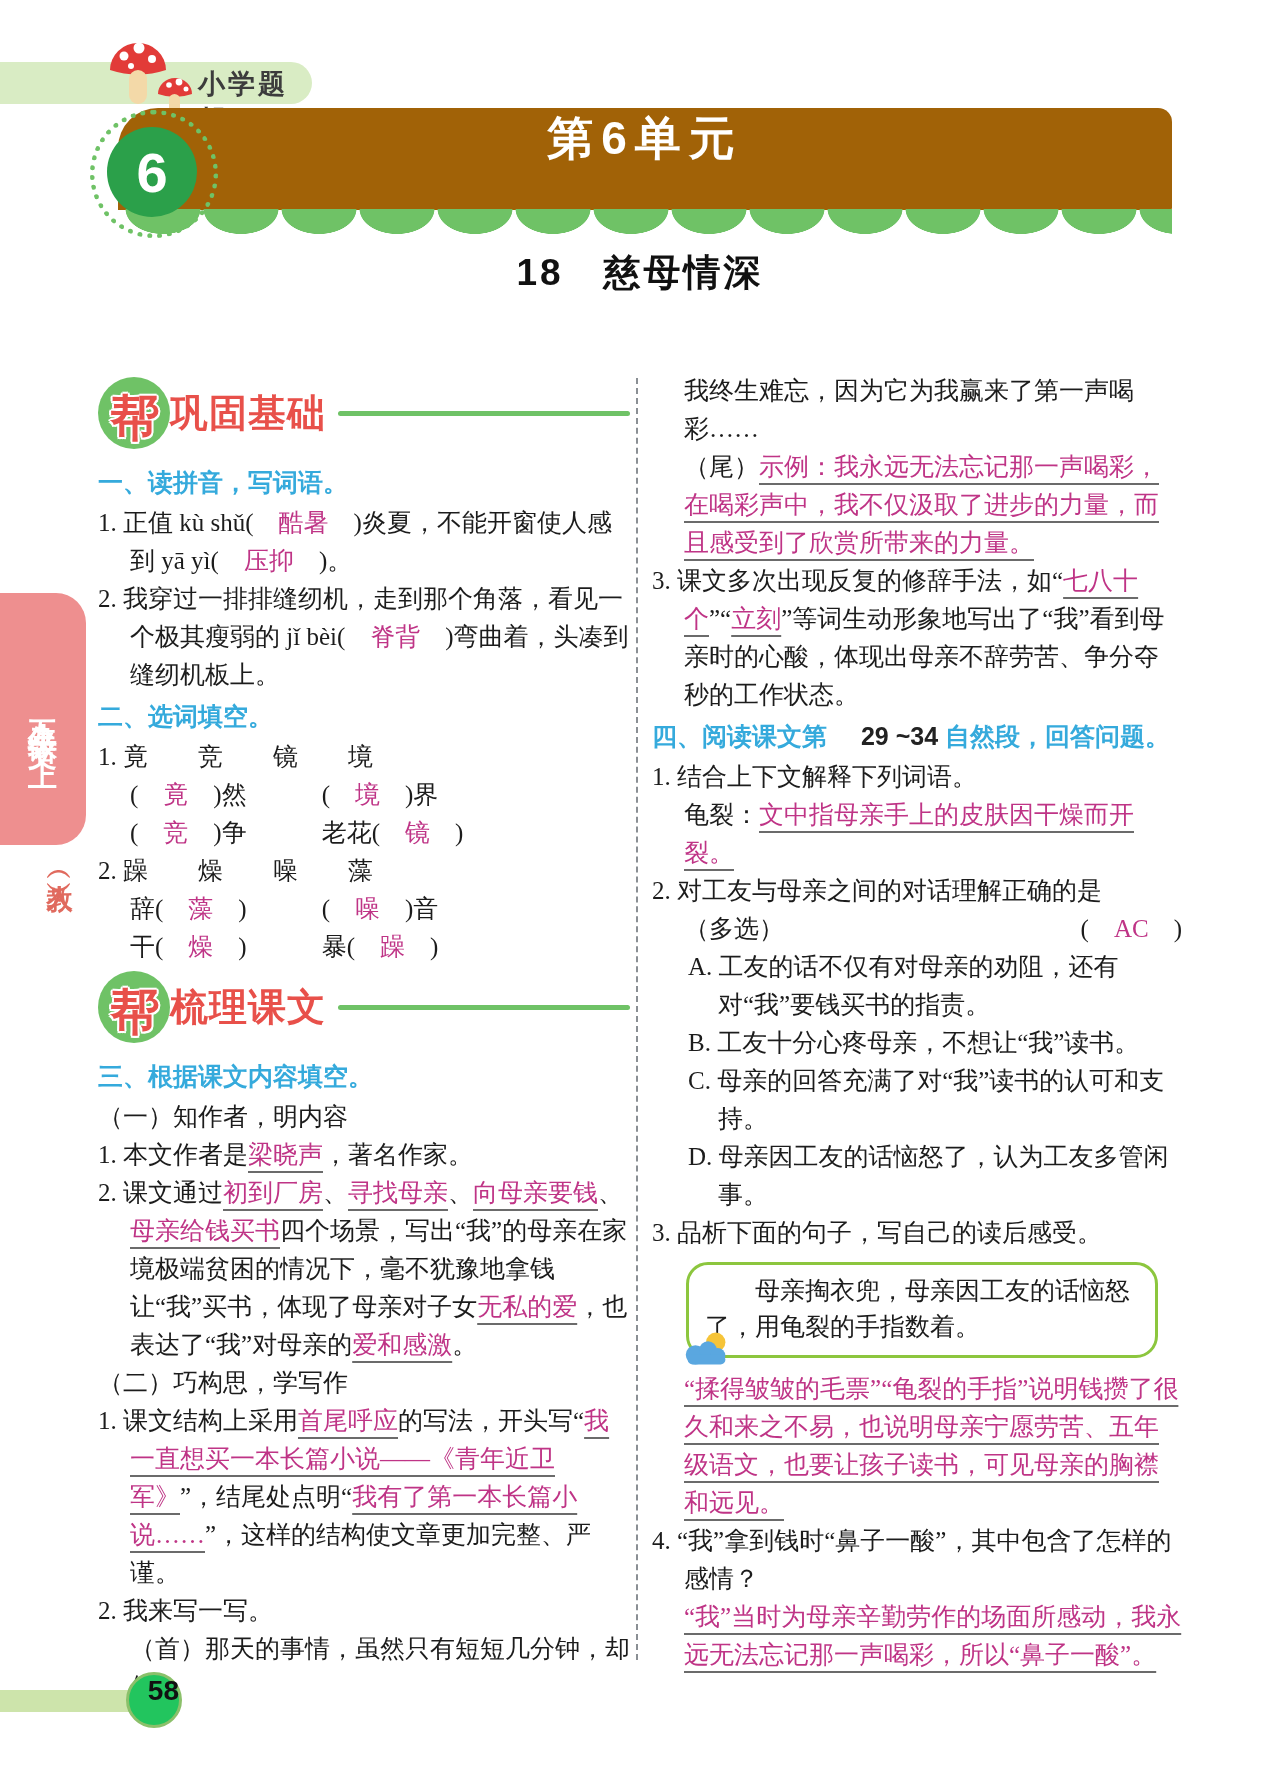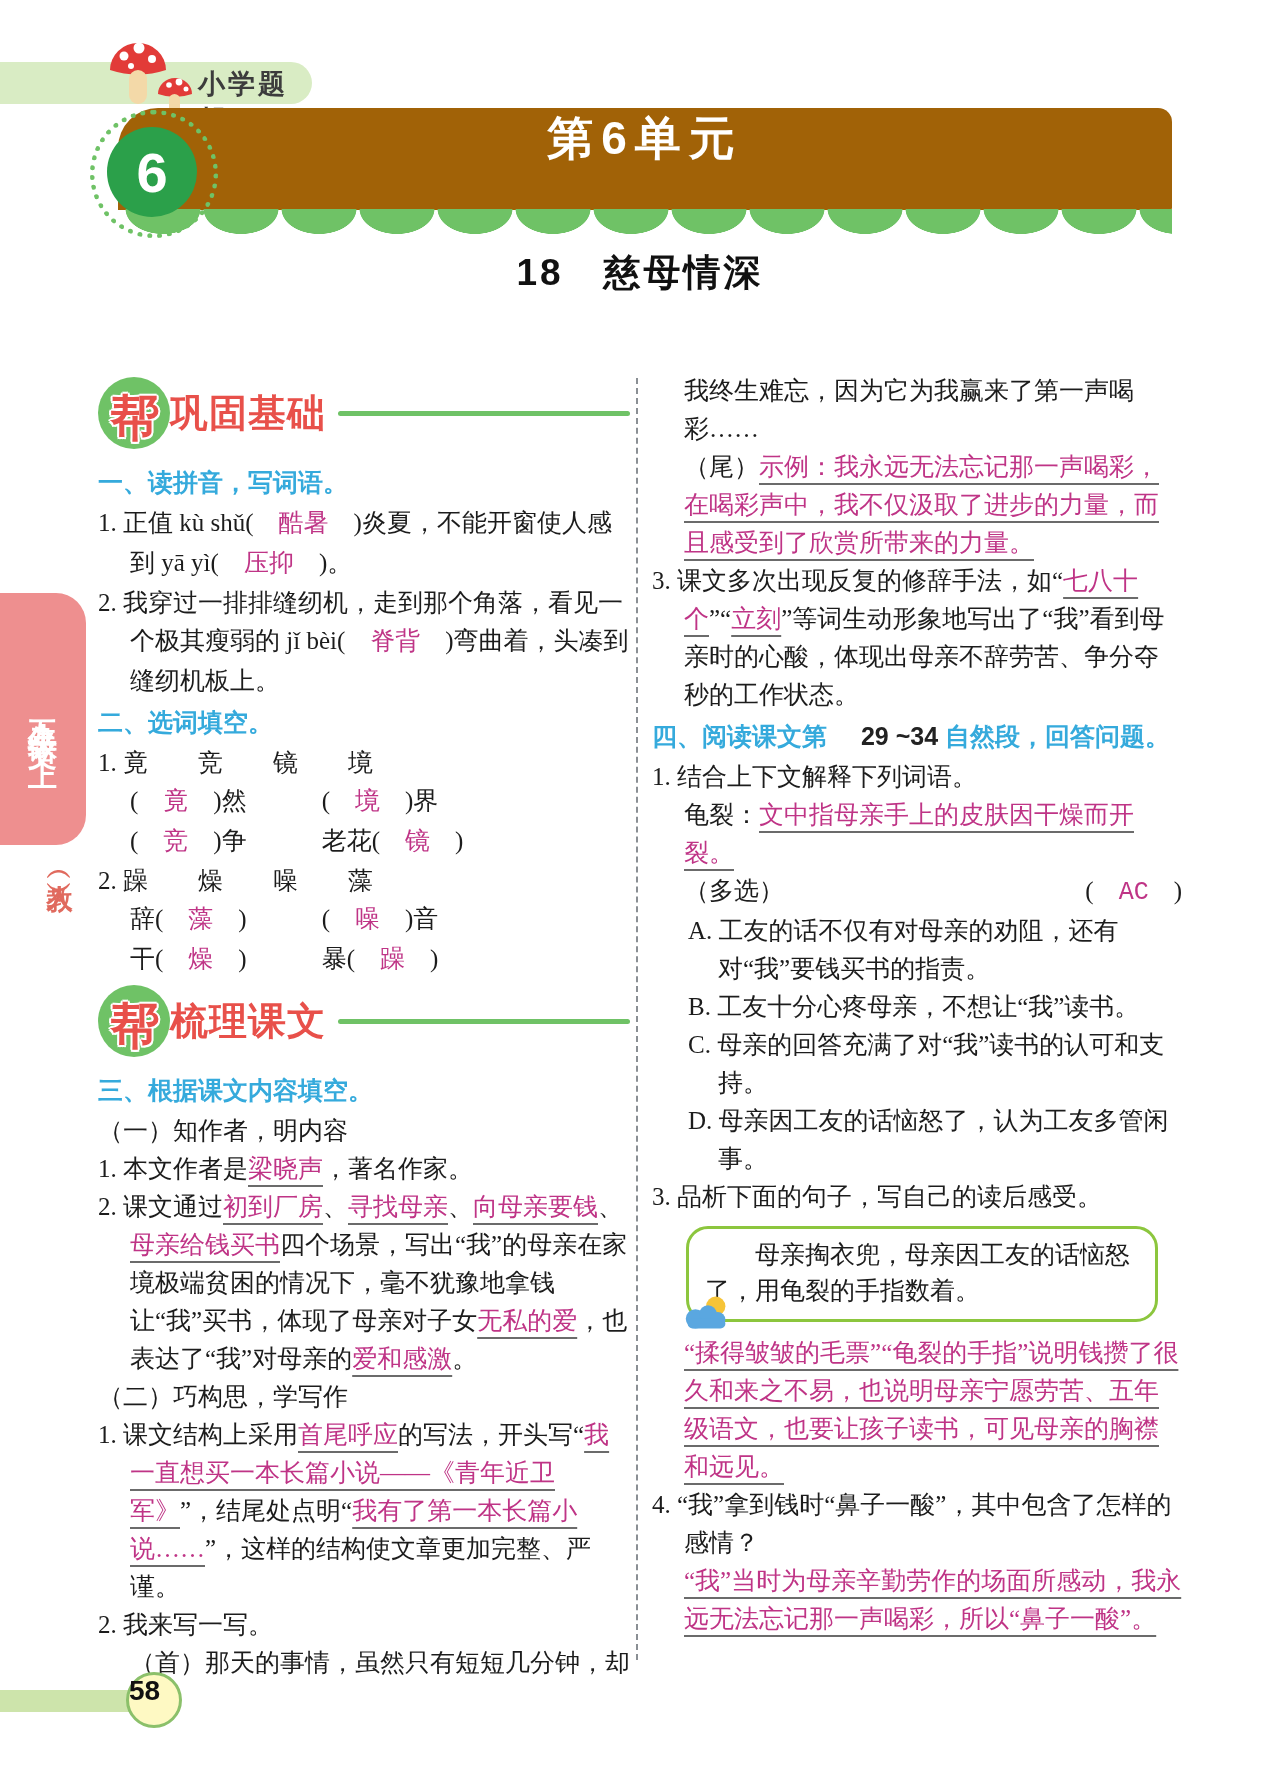--- a/index.html
+++ b/index.html
@@ -41,43 +41,43 @@
   .num{padding-left:32px;text-indent:-32px;}
   .ind1{margin-left:32px;}
   .ind2{text-indent:2em;}
   .opt{margin-left:36px;padding-left:30px;text-indent:-30px;}
   .h-blue{font:700 25px "Liberation Sans","DejaVu Sans",sans-serif;color:#35aadc;line-height:40px;margin:2px 0;}
   .split{display:flex;justify-content:space-between;margin-left:32px;}
 
   
   .s-k{color:#1c1c1c;}
   .s-y{color:#1c1c1c;}
-  .s-p{color:#bf3486;font-family:Liberation Mono, monospace;}
+  .s-p{color:#bf3486;}
   .s-u{color:#bf3486;text-decoration:underline;text-decoration-color:#6b6b6b;text-decoration-thickness:1.5px;text-underline-offset:8px;}
   .s-b{color:#35aadc;font:700 25px "Liberation Sans","DejaVu Sans",sans-serif;}
   .s-bk{color:#222;font-weight:600;margin-left:27px;}
 
   
   .badge{display:flex;align-items:center;height:78px;margin:2px 0 10px;}
   .badge-disc{position:relative;flex:0 0 auto;width:72px;height:72px;background:#6fc266;border-radius:50%;}
   .badge-char{position:absolute;left:12px;top:8px;font:900 50px "Liberation Sans","DejaVu Sans",sans-serif;color:#e8504a;
               text-shadow:2px 0 #fff,-2px 0 #fff,0 2px #fff,0 -2px #fff,1.5px 1.5px #fff,-1.5px -1.5px #fff,1.5px -1.5px #fff,-1.5px 1.5px #fff;}
   .badge-label{font:900 38px "Liberation Sans","DejaVu Sans",sans-serif;color:#e8504a;margin-left:0px;letter-spacing:1px;
               text-shadow:2px 0 #fff,-2px 0 #fff,0 2px #fff,0 -2px #fff,1.5px 1.5px #fff,-1.5px -1.5px #fff,1.5px -1.5px #fff,-1.5px 1.5px #fff;}
   .badge-rule{flex:1;height:5px;background:#6fc266;border-radius:3px;margin-left:12px;}
 
   
   .quotebox{position:relative;border:3.5px solid #8cc63e;border-radius:22px;margin:10px 24px 12px 34px;
             padding:8px 16px 10px;line-height:36px;}
   .quotebox .cloud{position:absolute;left:-10px;bottom:-14px;width:58px;height:40px;}
 
   
   .page-bar{position:absolute;left:0;top:1690px;width:152px;height:22px;background:#cde4ab;border-radius:0 11px 11px 0;}
-  .page-num{position:absolute;left:126px;top:1672px;width:50px;height:50px;background:#fef9c3;border:3px solid #8bc06a;
-            border-radius:50%;text-align:left;line-height:50px;font:700 28px "Liberation Sans","DejaVu Sans",sans-serif;color:#111;}
+  .page-num{position:absolute;left:126px;top:1672px;width:50px;height:50px;background:#22c55e;border:3px solid #8bc06a;
+            border-radius:50%;text-align:right;line-height:50px;font:700 28px "Liberation Sans","DejaVu Sans",sans-serif;color:#111;}
 </style>
 </head>
 <body>
 
 <div class="page">
 
   <div class="logo-pill">
     <span class="logo-text">小学题帮</span>
   </div>
   <svg class="mushrooms" viewBox="0 0 104 96">
@@ -143,20 +143,21 @@
       <div class="para num"><span class="s-k">2. 我来写一写。</span></div>
       <div class="para cont ind1"><span class="s-k">（首）那天的事情，虽然只有短短几分钟，却使</span></div>
     </div>
   <div class="col col-right" id="col-right">
       <div class="para cont ind1"><span class="s-k">我终生难忘，因为它为我赢来了第一声喝彩……</span></div>
       <div class="para cont ind1"><span class="s-k">（尾）</span><span class="s-u">示例：我永远无法忘记那一声喝彩，在喝彩声中，我不仅汲取了进步的力量，而且感受到了欣赏所带来的力量。</span></div>
       <div class="para num"><span class="s-k">3. 课文多次出现反复的修辞手法，如“</span><span class="s-u">七八十个</span><span class="s-k">”“</span><span class="s-u">立刻</span><span class="s-k">”等词生动形象地写出了“我”看到母亲时的心酸，体现出母亲不辞劳苦、争分夺秒的工作状态。</span></div>
       <div class="para h-blue"><span class="s-b">四、阅读课文第 </span><span class="s-bk">29 ~34</span><span class="s-b"> 自然段，回答问题。</span></div>
       <div class="para num"><span class="s-k">1. 结合上下文解释下列词语。</span></div>
       <div class="para cont ind1"><span class="s-k">龟裂：</span><span class="s-u">文中指母亲手上的皮肤因干燥而开裂。</span></div>
+      <div class="para num"><span class="s-k">2. 对工友与母亲之间的对话理解正确的是</span></div>
       <div class="para split">
         <span><span class="s-k">（多选）</span></span>
         <span><span class="s-k">(　</span><span class="s-p">AC</span><span class="s-k">　)</span></span>
       </div>
       <div class="para opt"><span class="s-k">A. 工友的话不仅有对母亲的劝阻，还有对“我”要钱买书的指责。</span></div>
       <div class="para opt"><span class="s-k">B. 工友十分心疼母亲，不想让“我”读书。</span></div>
       <div class="para opt"><span class="s-k">C. 母亲的回答充满了对“我”读书的认可和支持。</span></div>
       <div class="para opt"><span class="s-k">D. 母亲因工友的话恼怒了，认为工友多管闲事。</span></div>
       <div class="para num"><span class="s-k">3. 品析下面的句子，写自己的读后感受。</span></div>
       <div class="quotebox">

